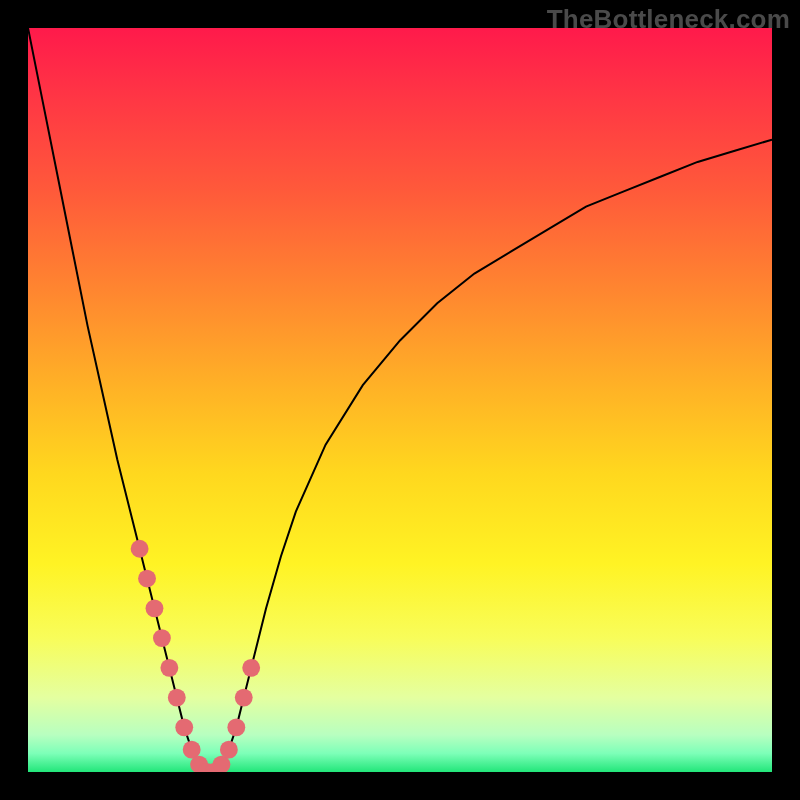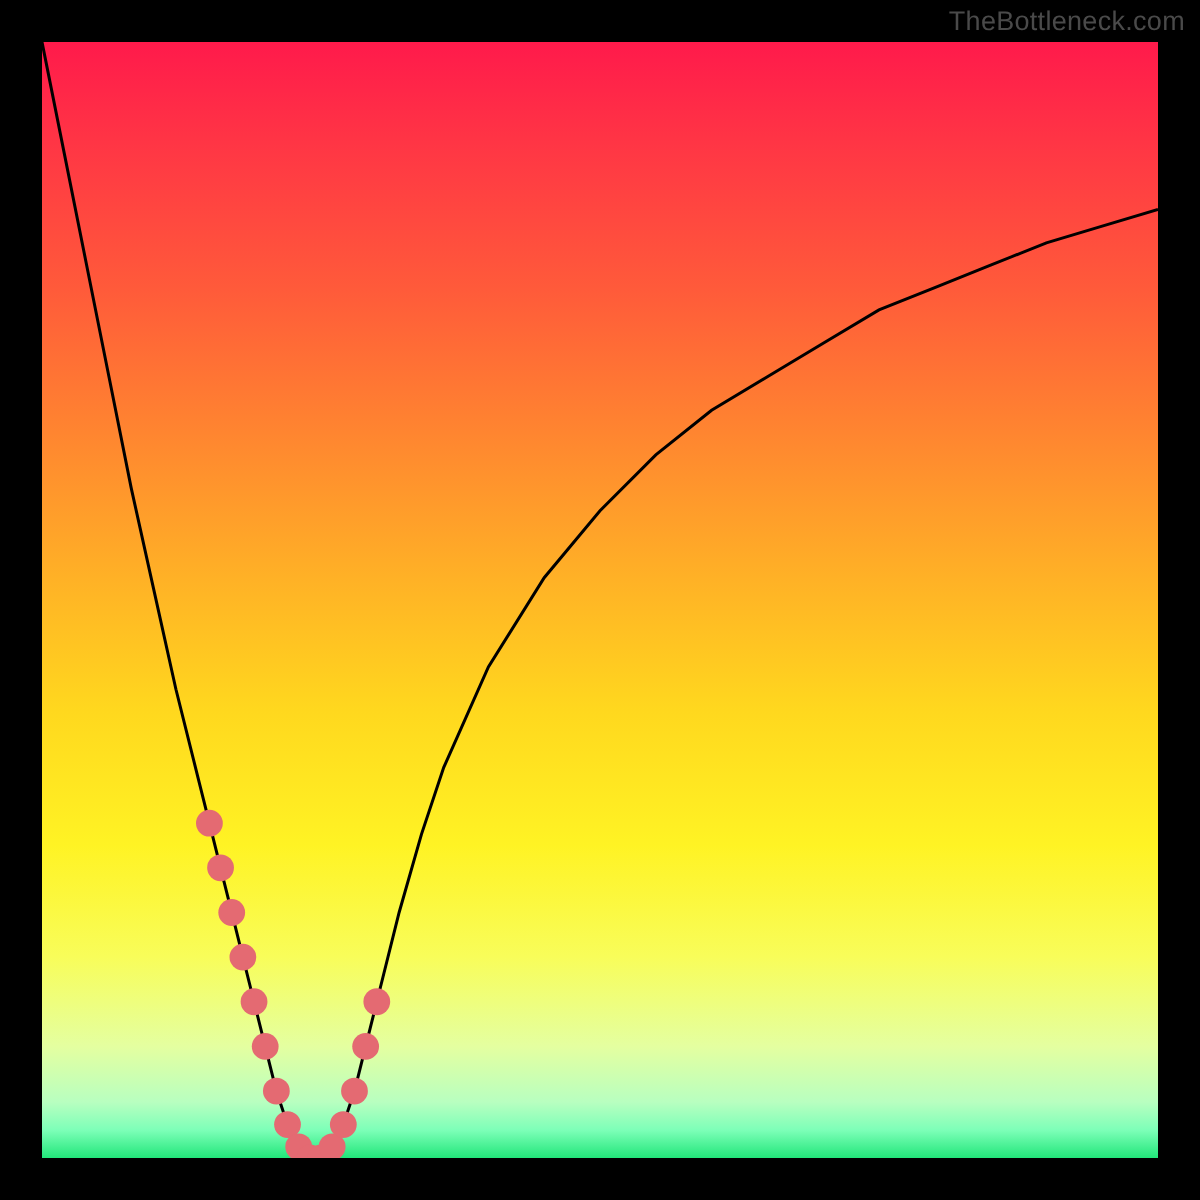--- a/index.html
+++ b/index.html
@@ -25,22 +25,22 @@
     top: 28px;
     width: 744px;
     height: 744px;
     display: block;
   }
   .watermark {
     position: absolute;
     top: 4px;
     right: 10px;
     color: #4a4a4a;
-    font-size: 18px;
-    font-weight: 400;
+    font-size: 26px;
+    font-weight: 700;
     letter-spacing: 0.2px;
     user-select: none;
   }
 </style>
 </head>
 <body>
 
 <div class="frame">
 
   <svg class="plot-area" viewBox="0 0 744 744" preserveAspectRatio="none">

